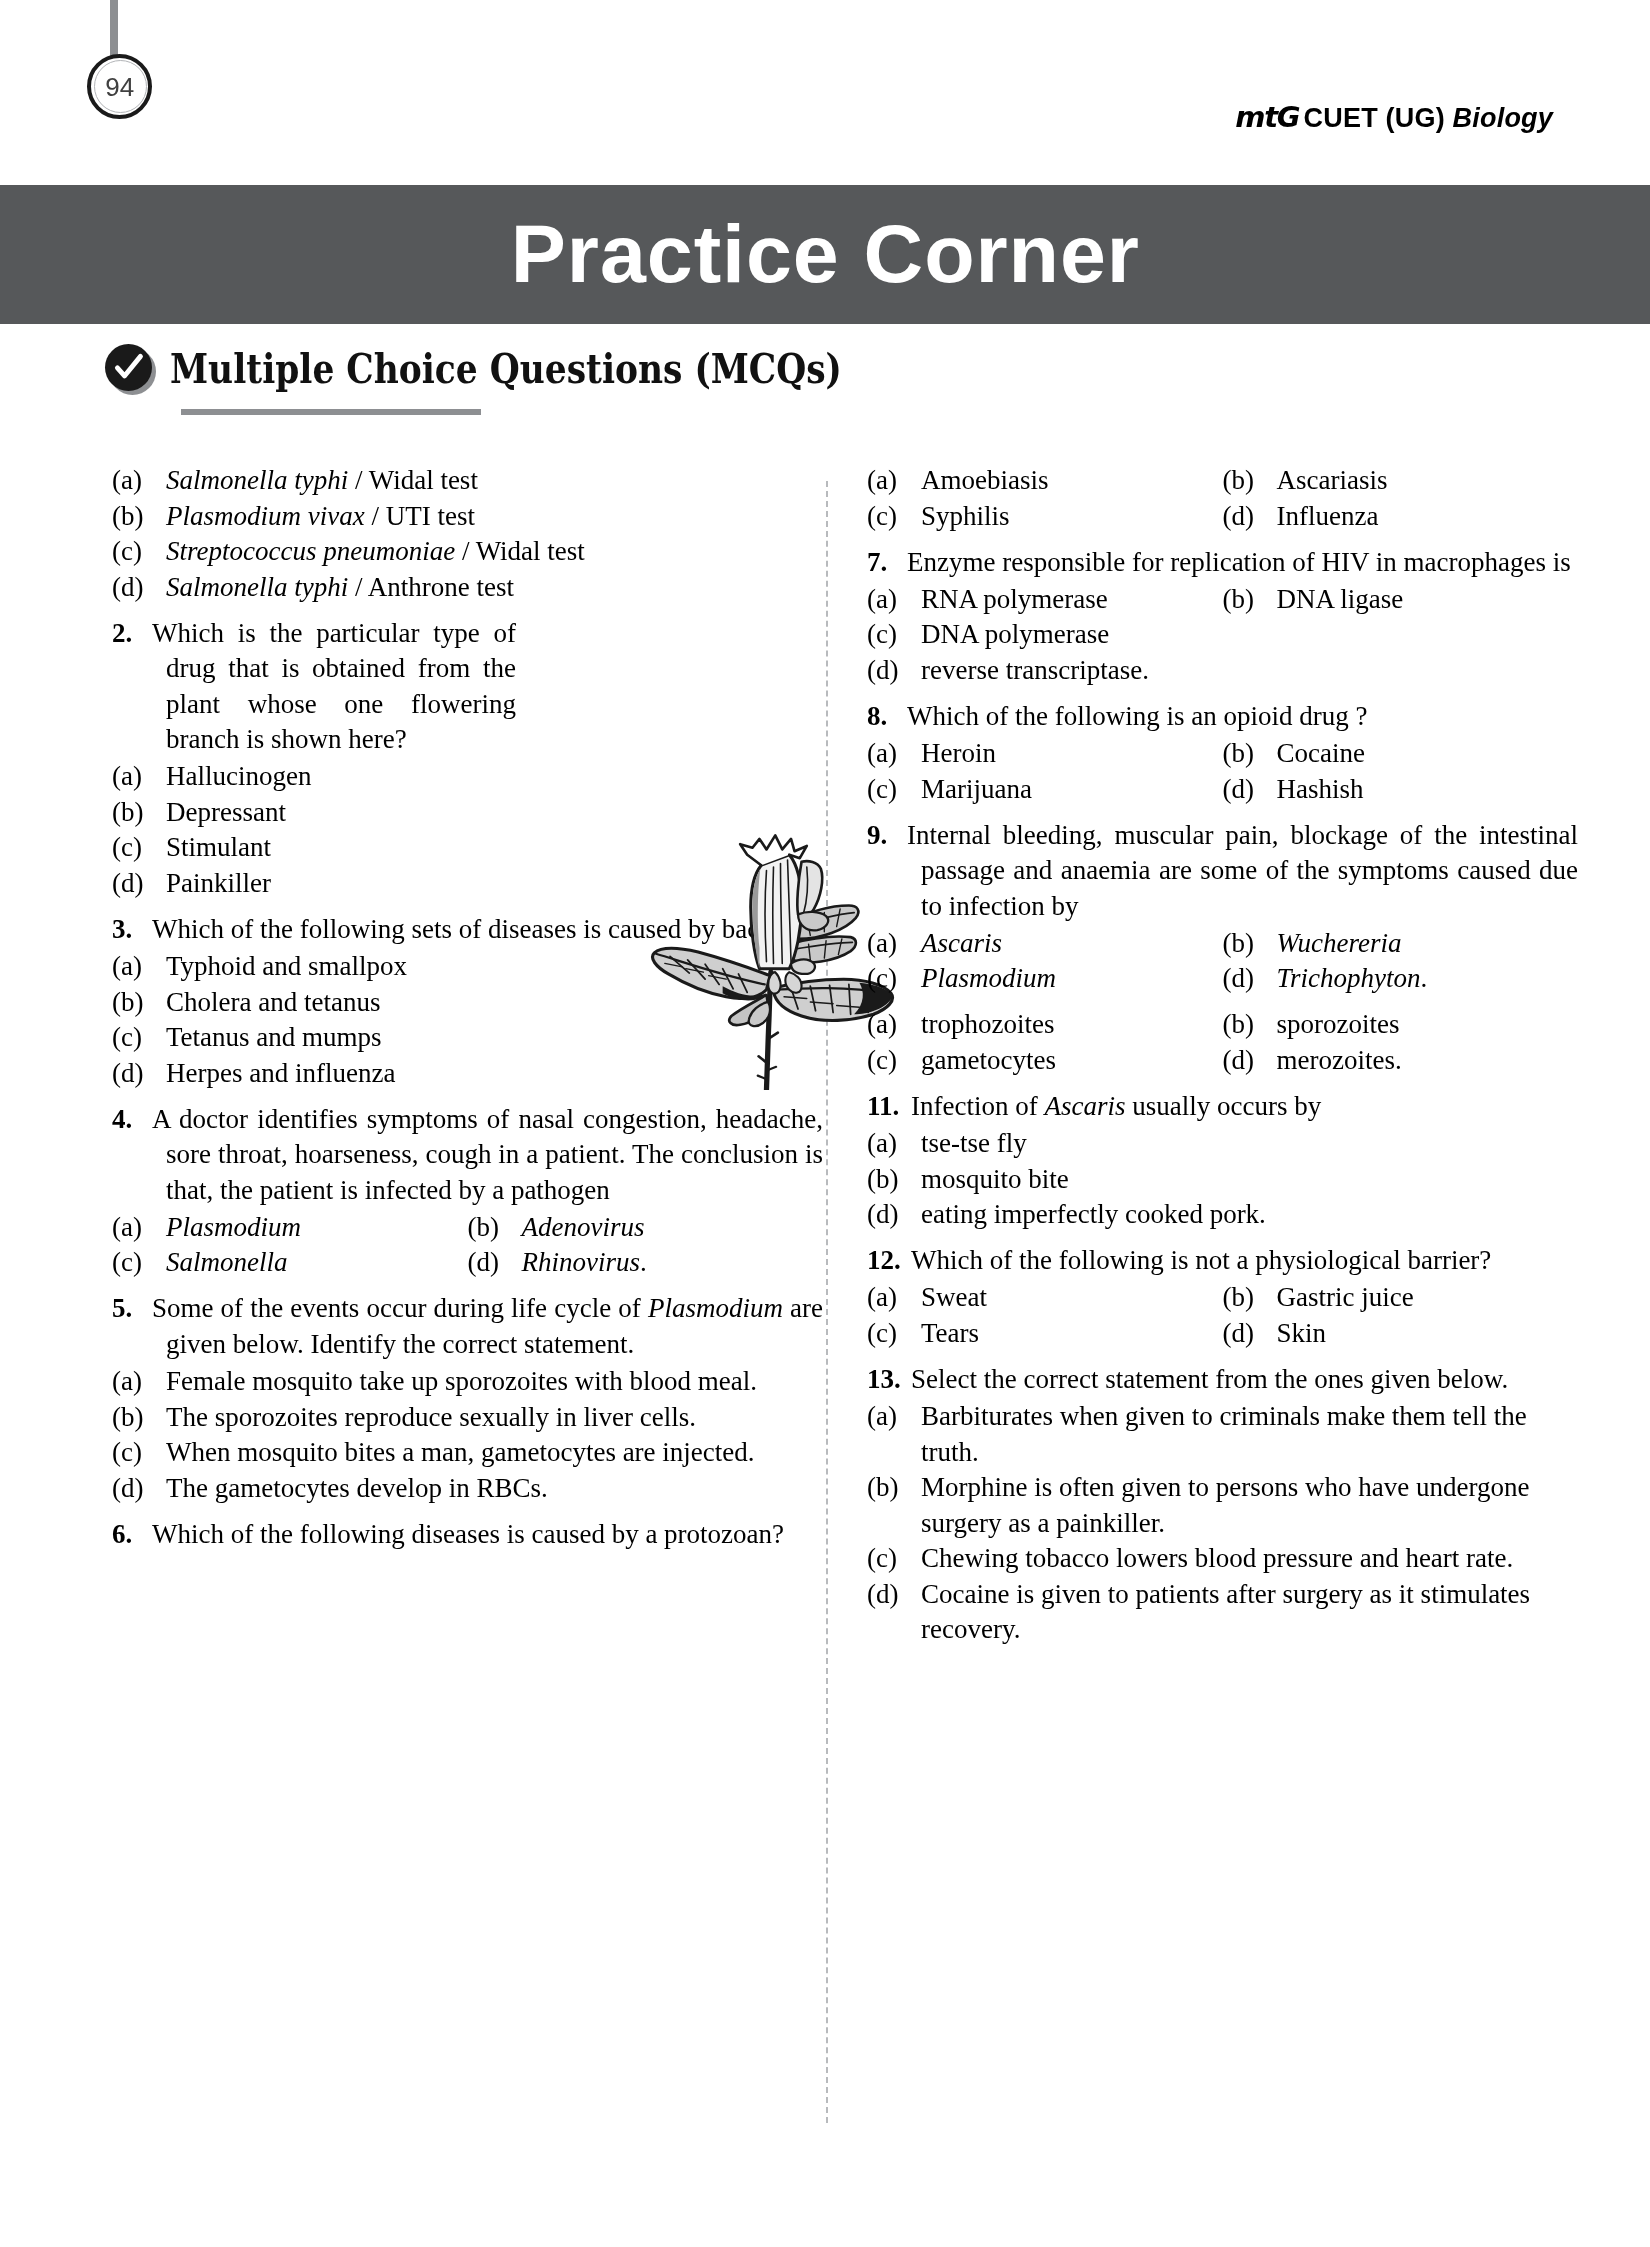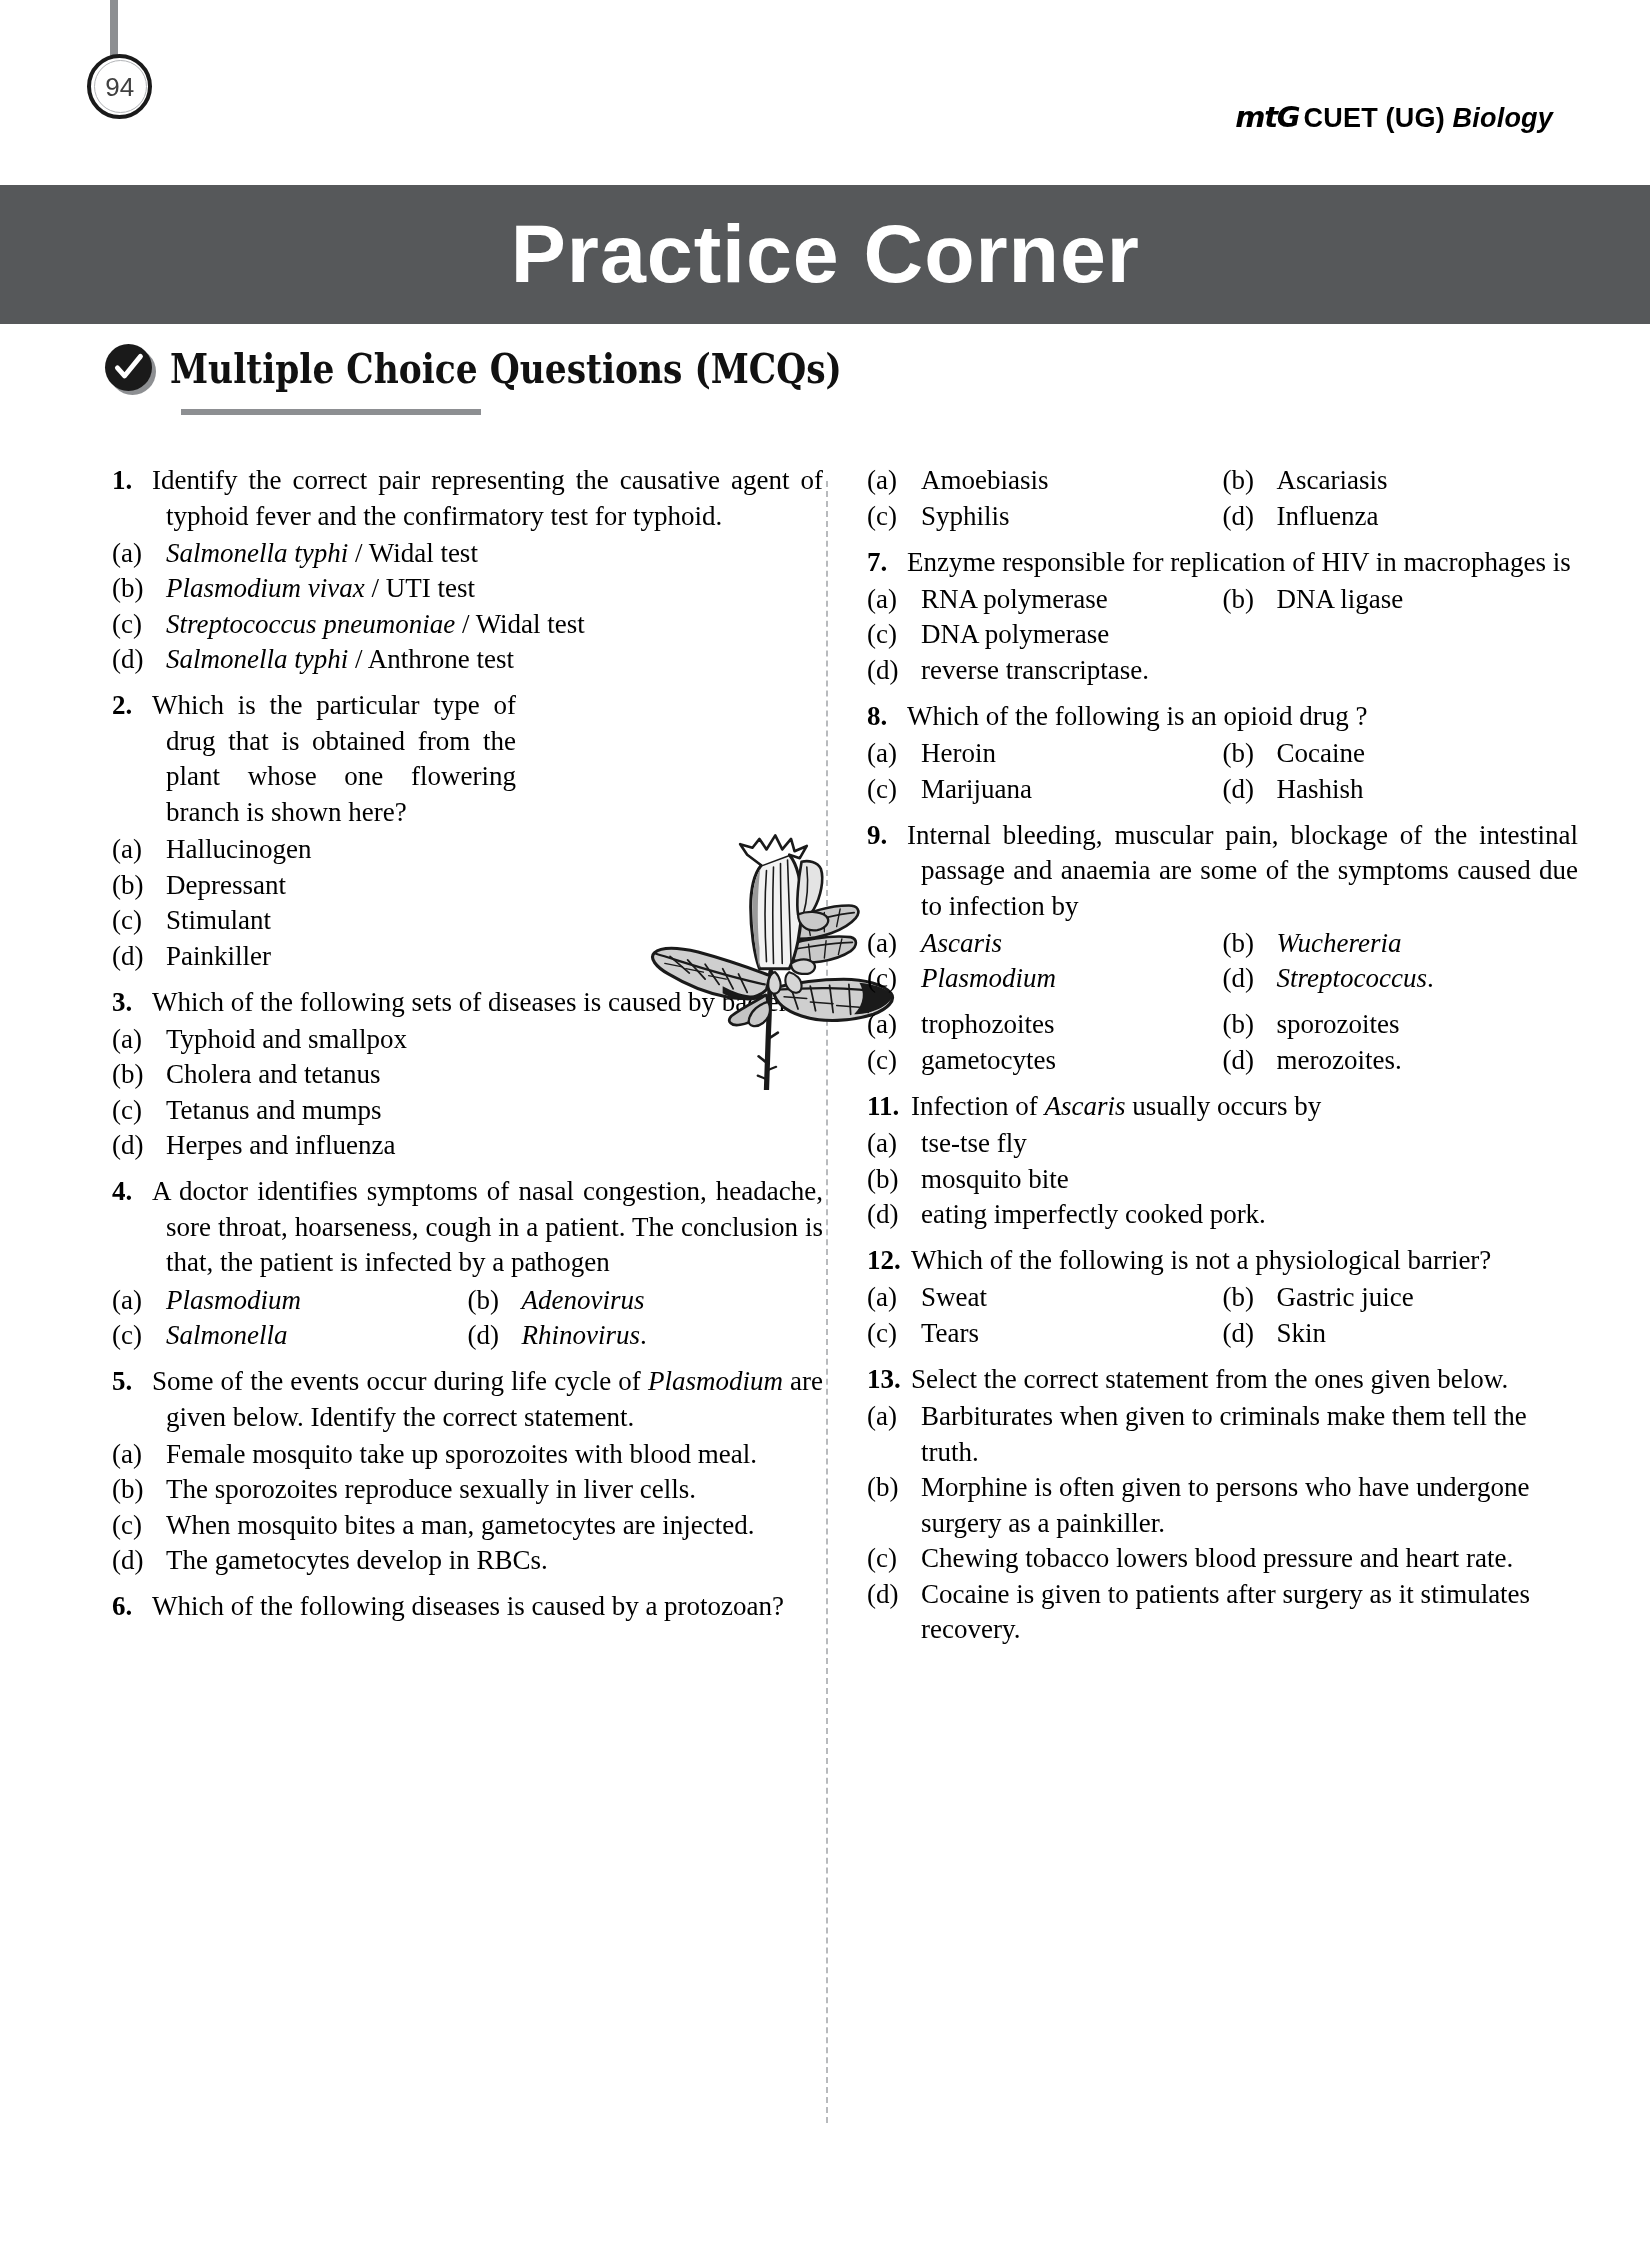--- a/index.html
+++ b/index.html
@@ -240,21 +240,20 @@
 </div>
 <div id="section-underline"></div>
 
 <div id="body-cols">
 
   <div id="divider"></div>
 
   <div class="column" id="col-left">
 
     <div class="q-block">
-      <p class="q-stem"><span class="q-num">1.</span><span>Identify the correct pair representing the causative agent of typhoid fever and the confirmatory test for typhoid.</span></p>
       <div class="opts stack">
         <p class="opt"><span class="lbl">(a)</span><em>Salmonella typhi</em><span> / Widal test</span></p>
         <p class="opt"><span class="lbl">(b)</span><em>Plasmodium vivax</em><span> / UTI test</span></p>
         <p class="opt"><span class="lbl">(c)</span><em>Streptococcus pneumoniae</em><span> / Widal test</span></p>
         <p class="opt"><span class="lbl">(d)</span><em>Salmonella typhi</em><span> / Anthrone test</span></p>
       </div>
     </div>
 
     <div class="q-block">
       <p class="q-stem" style="width:404px; text-align:justify;"><span class="q-num">2.</span><span>Which is the particular type of drug that is obtained from the plant whose one flowering branch is shown here?</span></p>
@@ -400,21 +399,21 @@
         <p class="opt"><span class="lbl">(d)</span><span>Hashish</span></p>
       </div>
     </div>
 
     <div class="q-block">
       <p class="q-stem"><span class="q-num">9.</span><span>Internal bleeding, muscular pain, blockage of the intestinal passage and anaemia are some of the symptoms caused due to infection by</span></p>
       <div class="opts grid2">
         <p class="opt"><span class="lbl">(a)</span><em>Ascaris</em></p>
         <p class="opt"><span class="lbl">(b)</span><em>Wuchereria</em></p>
         <p class="opt"><span class="lbl">(c)</span><em>Plasmodium</em></p>
-        <p class="opt"><span class="lbl">(d)</span><em>Streptococcus</em><span>.</span></p>
+        <p class="opt"><span class="lbl">(d)</span><em>Trichophyton</em><span>.</span></p>
       </div>
     </div>
 
     <div class="q-block">
       <div class="opts grid2">
         <p class="opt"><span class="lbl">(a)</span><span>trophozoites</span></p>
         <p class="opt"><span class="lbl">(b)</span><span>sporozoites</span></p>
         <p class="opt"><span class="lbl">(c)</span><span>gametocytes</span></p>
         <p class="opt"><span class="lbl">(d)</span><span>merozoites.</span></p>
       </div>

